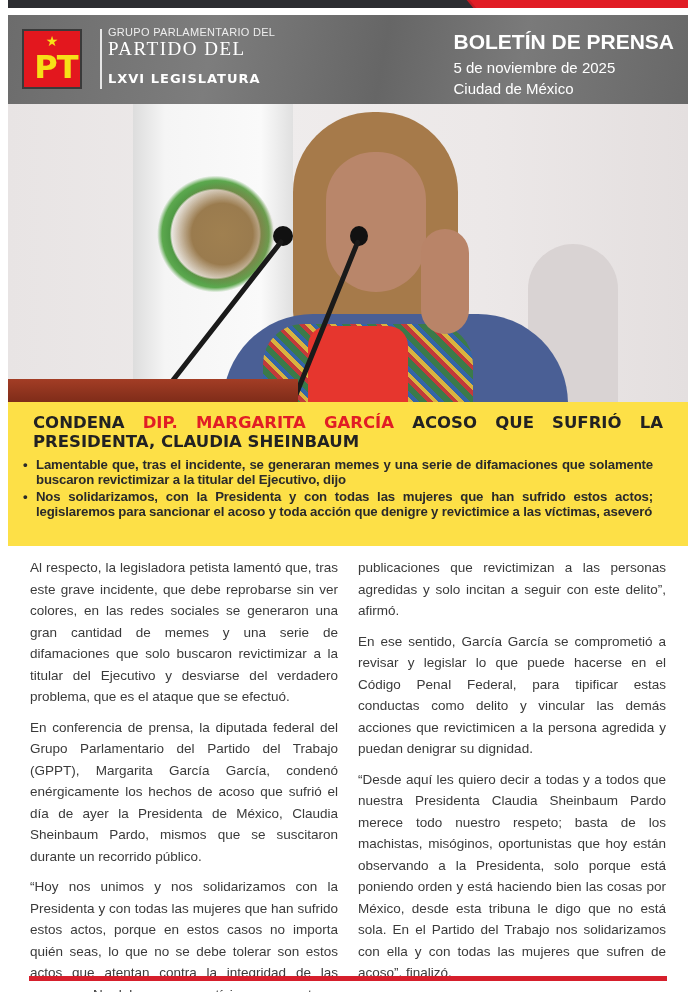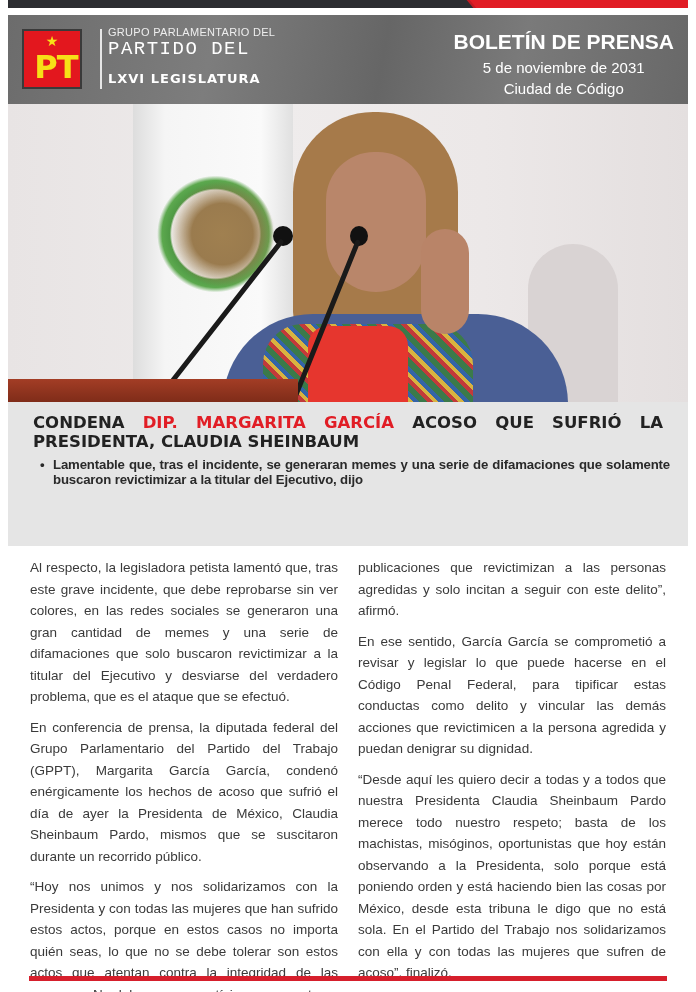--- a/index.html
+++ b/index.html
@@ -40,24 +40,24 @@
     .logo-text {
       position: absolute; left: 0; width: 100%; top: 19px; text-align: center;
       color: #f7e017; font-weight: bold; font-size: 32px; line-height: 34px;
       font-family: "DejaVu Sans", sans-serif; letter-spacing: -1px; padding-left: 8px;
     }
     .logo-divider {
       position: absolute; left: 92px; top: 14px; width: 2px; height: 60px; background: #e6e6e6;
     }
     .group-block { position: absolute; left: 100px; top: 11px; color: #fff; }
     .group-sub { font-size: 11px; letter-spacing: 0.3px; line-height: 13px; color: #eee; text-align: right; }
-    .group-name { font-size: 19px; line-height: 20px; letter-spacing: 1.5px; font-family: Liberation Mono, monospace; }
+    .group-name { font-size: 19px; line-height: 20px; letter-spacing: 1.5px; font-family: Liberation Serif, serif; }
     .group-leg { font-size: 13px; font-weight: bold; line-height: 16px; letter-spacing: 1px; font-family: "DejaVu Sans", sans-serif; margin-top: 12px; }
 
-    .bulletin-block { position: absolute; right: 14px; top: 14px; text-align: center; color: #fff; }
+    .bulletin-block { position: absolute; right: 14px; top: 14px; text-align: left; color: #fff; }
     .bulletin-title { font-size: 21px; font-weight: bold; line-height: 26px; }
     .bulletin-date { font-size: 15px; line-height: 22px; margin-top: 2px; }
     .bulletin-place { font-size: 15px; line-height: 20px; }
 
     
     .photo {
       position: absolute; left: 8px; top: 104px; width: 680px; height: 298px;
       background: linear-gradient(90deg, #e8e4e4 0%, #efecec 40%, #ece8e8 70%, #e4dfdf 100%);
       overflow: hidden;
     }
@@ -109,30 +109,30 @@
     }
     .mic2-head { position: absolute; left: 342px; top: 122px; width: 18px; height: 20px; border-radius: 50%; background: #111; }
     .podium {
       position: absolute; left: 0; top: 275px; width: 290px; height: 23px;
       background: linear-gradient(180deg, #a33d25 0%, #7f2c19 100%);
     }
 
     
     .headline-band {
       position: absolute; left: 8px; top: 402px; width: 680px; height: 144px;
-      background: #e5e5e5;
+      background: #fde047;
     }
     .headline {
       position: absolute; left: 25px; top: 11px; width: 630px;
       font-family: "DejaVu Sans", sans-serif; font-weight: bold; font-size: 16.5px; line-height: 19px;
       color: #222; text-align: justify; text-align-last: left;
     }
     .headline .accent { color: #e11d25; }
     .bullets {
-      position: absolute; left: 32px; top: 55px; width: 630px; list-style: none;
+      position: absolute; left: 15px; top: 55px; width: 630px; list-style: none;
     }
     .bullets li {
       position: relative; padding-left: 13px; font-weight: bold; font-size: 13.2px; line-height: 15px;
       color: #2a2a2a; text-align: justify; margin-bottom: 2px; letter-spacing: -0.15px;
     }
     .bullets li::before { content: "•"; position: absolute; left: 0; top: 0; }
 
     
     .col {
       position: absolute; top: 557px; width: 308px;
@@ -161,22 +161,22 @@
     <div class="logo-text">PT</div>
   </div>
   <div class="logo-divider"></div>
   <div class="group-block">
     <div class="group-sub">GRUPO PARLAMENTARIO DEL</div>
     <div class="group-name">PARTIDO DEL</div>
     <div class="group-leg">LXVI LEGISLATURA</div>
   </div>
   <div class="bulletin-block">
     <div class="bulletin-title">BOLETÍN DE PRENSA</div>
-    <div class="bulletin-date">5 de noviembre de 2031</div>
-    <div class="bulletin-place">Ciudad de Código</div>
+    <div class="bulletin-date">5 de noviembre de 2025</div>
+    <div class="bulletin-place">Ciudad de México</div>
   </div>
 </header>
 
 <div class="photo" aria-label="Diputada Margarita García hablando en tribuna frente a micrófonos">
   <div class="flag"></div>
   <div class="emblem"></div>
   <div class="shadow-blob"></div>
   <div class="person-hair"></div>
   <div class="person-jacket"></div>
   <div class="person-vest"></div>
@@ -189,20 +189,21 @@
   <div class="mic2" style="left:348px; top:136px; transform: rotate(22deg);"></div>
   <div class="podium"></div>
 </div>
 
 <section class="headline-band">
   <h1 class="headline">
     <span>CONDENA </span><span class="accent">DIP. MARGARITA GARCÍA</span><span> ACOSO QUE SUFRIÓ LA PRESIDENTA, CLAUDIA SHEINBAUM</span>
   </h1>
   <ul class="bullets">
     <li>Lamentable que, tras el incidente, se generaran memes y una serie de difamaciones que solamente buscaron revictimizar a la titular del Ejecutivo, dijo</li>
+    <li>Nos solidarizamos, con la Presidenta y con todas las mujeres que han sufrido estos actos; legislaremos para sancionar el acoso y toda acción que denigre y revictimice a las víctimas, aseveró</li>
   </ul>
 </section>
 
 <article class="col col-left">
   <p>Al respecto, la legisladora petista lamentó que, tras este grave incidente, que debe reprobarse sin ver colores, en las redes sociales se generaron una gran cantidad de memes y una serie de difamaciones que solo buscaron revictimizar a la titular del Ejecutivo y desviarse del verdadero problema, que es el ataque que se efectuó.</p>
   <p>En conferencia de prensa, la diputada federal del Grupo Parlamentario del Partido del Trabajo (GPPT), Margarita García García, condenó enérgicamente los hechos de acoso que sufrió el día de ayer la Presidenta de México, Claudia Sheinbaum Pardo, mismos que se suscitaron durante un recorrido público.</p>
   <p>“Hoy nos unimos y nos solidarizamos con la Presidenta y con todas las mujeres que han sufrido estos actos, porque en estos casos no importa quién seas, lo que no se debe tolerar son estos actos que atentan contra la integridad de las personas. No debemos ser partícipes o promotores de</p>
 </article>
 
 <article class="col col-right">

